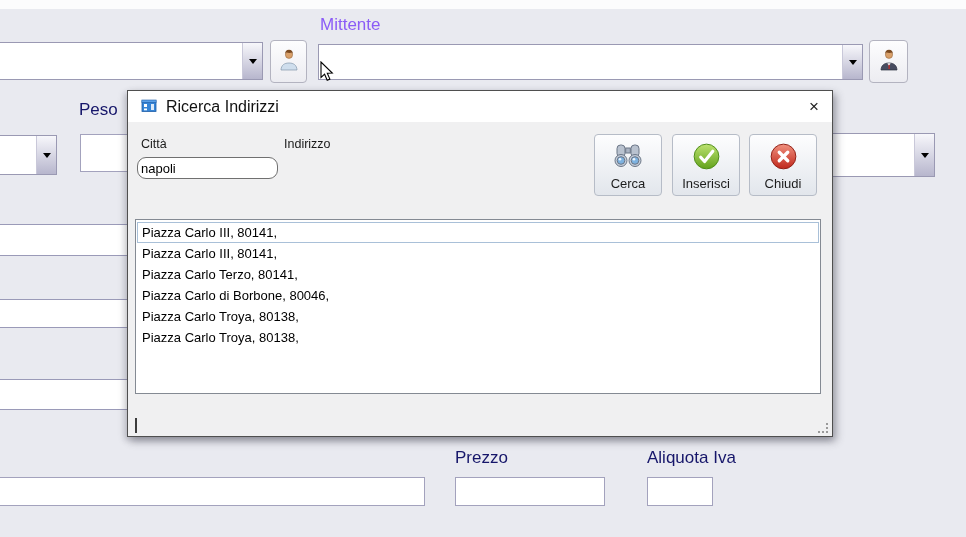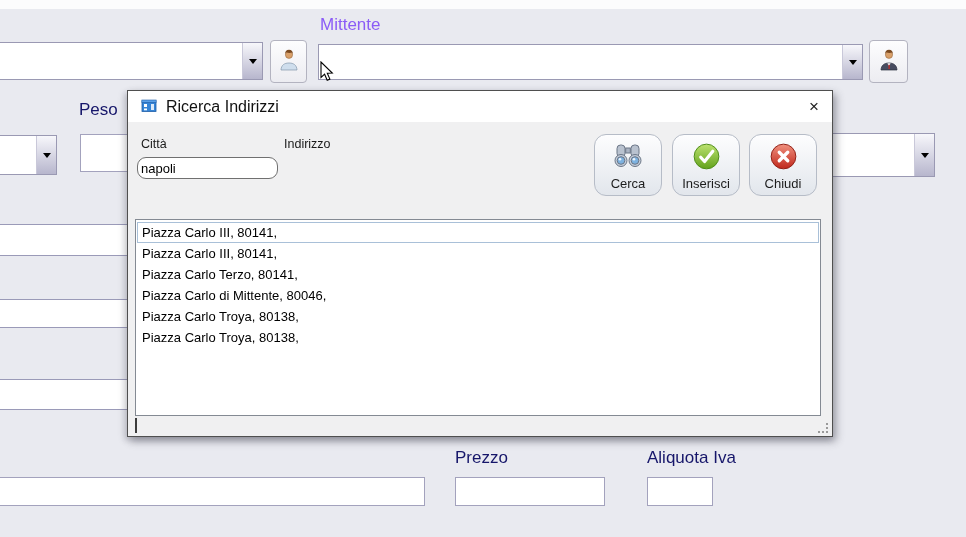--- a/index.html
+++ b/index.html
@@ -68,32 +68,32 @@
   .dlg-input {
     position:absolute; height:22px; font-size:13px; padding:0 3px;
     border:1px solid #707070; background:#fff;
     font-family:"Liberation Sans","DejaVu Sans",sans-serif; color:#000;
   }
   #dlgCitta     { left:9px;   top:66px; width:141px;border-radius:9px; }
   #dlgIndirizzo { left:154px; top:66px; width:299px; border:2px solid #3d7bbf; }
 
   .tool-btn {
     position:absolute; top:43px; width:68px; height:62px;
-    border:1px solid #b6bcc7; border-radius:12px;
+    border:1px solid #b6bcc7; border-radius:4px;
     background:linear-gradient(#fdfdfe 0%, #f1f3f6 45%, #e2e6ec 100%);
     display:flex; flex-direction:column; align-items:center; justify-content:space-between;
     padding:7px 0 4px; cursor:pointer;
   }
   #btnCerca    { left:466px; }
   #btnInserisci{ left:544px; }
   #btnChiudi   { left:621px; }
   .tool-btn .lbl { font-size:13px; color:#1c1c1c; }
 
   .list {
-    position:absolute; left:7px; top:128px; width:686px; height:197px;
+    position:absolute; left:7px; top:128px; width:686px; height:175px;
     background:#fff; border:1px solid #848a93; overflow:hidden; padding-top:2px;
   }
   .list-item {
     height:21px; line-height:20px; font-size:13px; color:#000;
     padding:0 4px; margin:0 1px; border:1px solid transparent; white-space:nowrap;
   }
   .list-item:first-child { border-color:#a9c0d8; }
 
   .caret { position:absolute; left:7px; top:327px; width:2px; height:15px; background:#3c3c3c; }
   .grip { position:absolute; right:4px; bottom:3px; width:11px; height:11px; cursor:nwse-resize; }
@@ -240,21 +240,21 @@
           <path d="M10.6 10.6 L19.4 19.4 M19.4 10.6 L10.6 19.4" stroke="#fff" stroke-width="3.4" stroke-linecap="round"></path>
         </svg>
       </span>
       <span class="lbl">Chiudi</span>
     </button>
 
     <div class="list">
         <div class="list-item">Piazza Carlo III, 80141,</div>
         <div class="list-item">Piazza Carlo III, 80141,</div>
         <div class="list-item">Piazza Carlo Terzo, 80141,</div>
-        <div class="list-item">Piazza Carlo di Mittente, 80046,</div>
+        <div class="list-item">Piazza Carlo di Borbone, 80046,</div>
         <div class="list-item">Piazza Carlo Troya, 80138,</div>
         <div class="list-item">Piazza Carlo Troya, 80138,</div>
       </div>
 
     <div class="caret"></div>
     <div class="grip">
         <i></i>
         <i></i>
         <i></i>
         <i></i>

